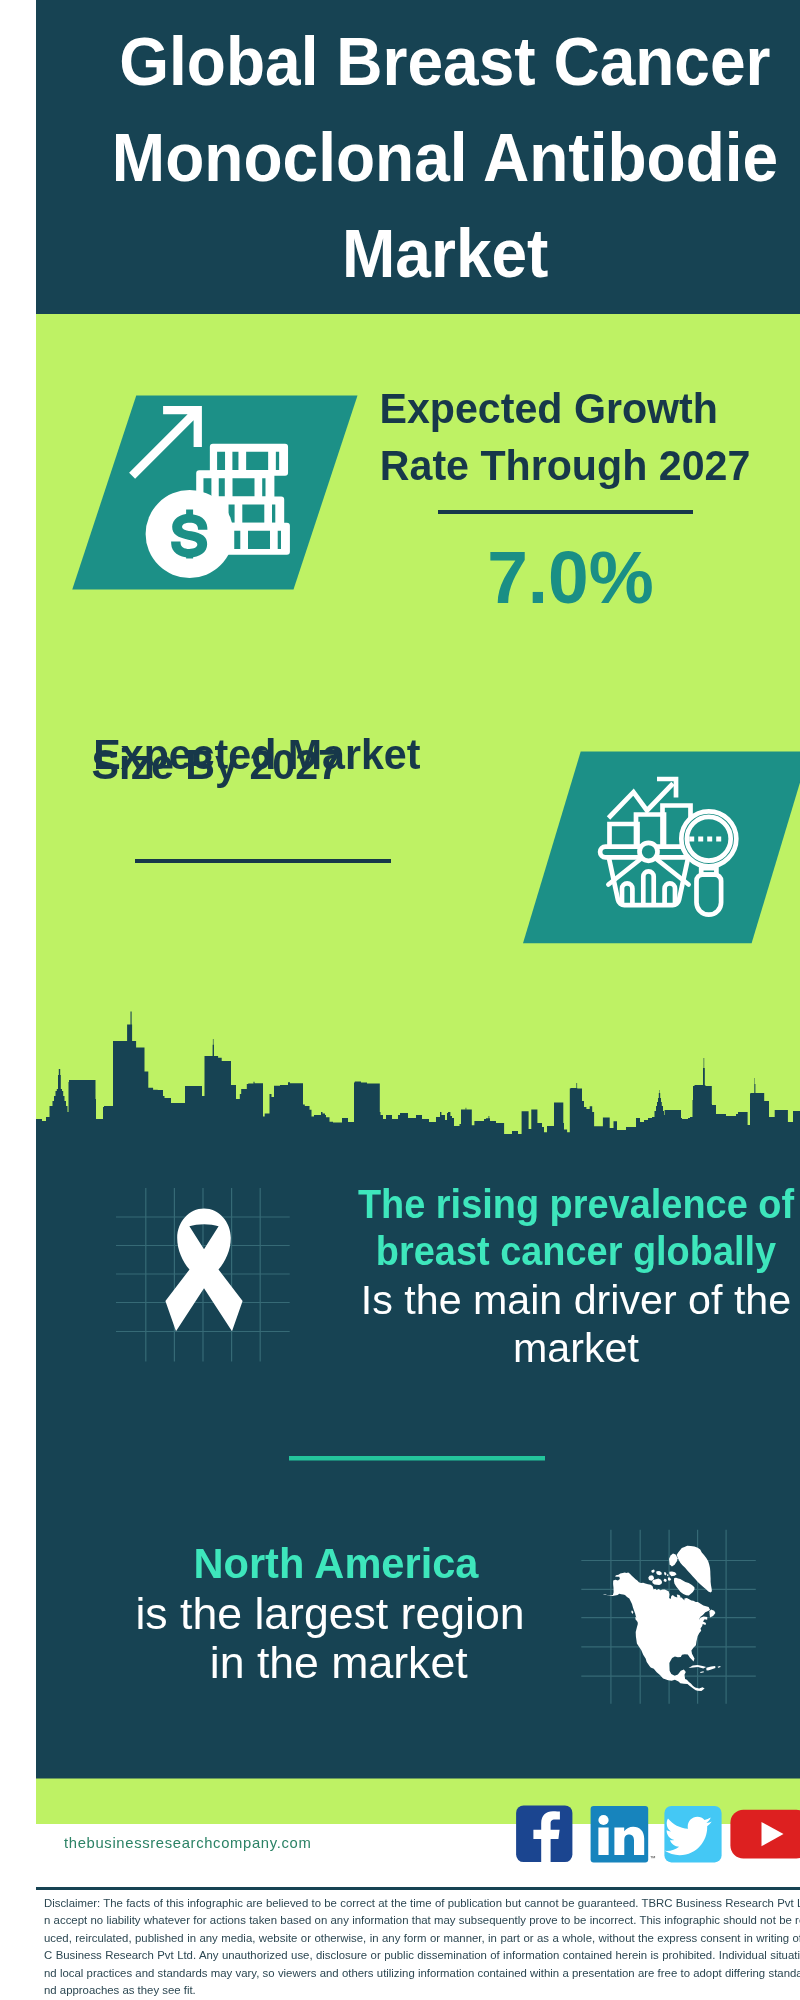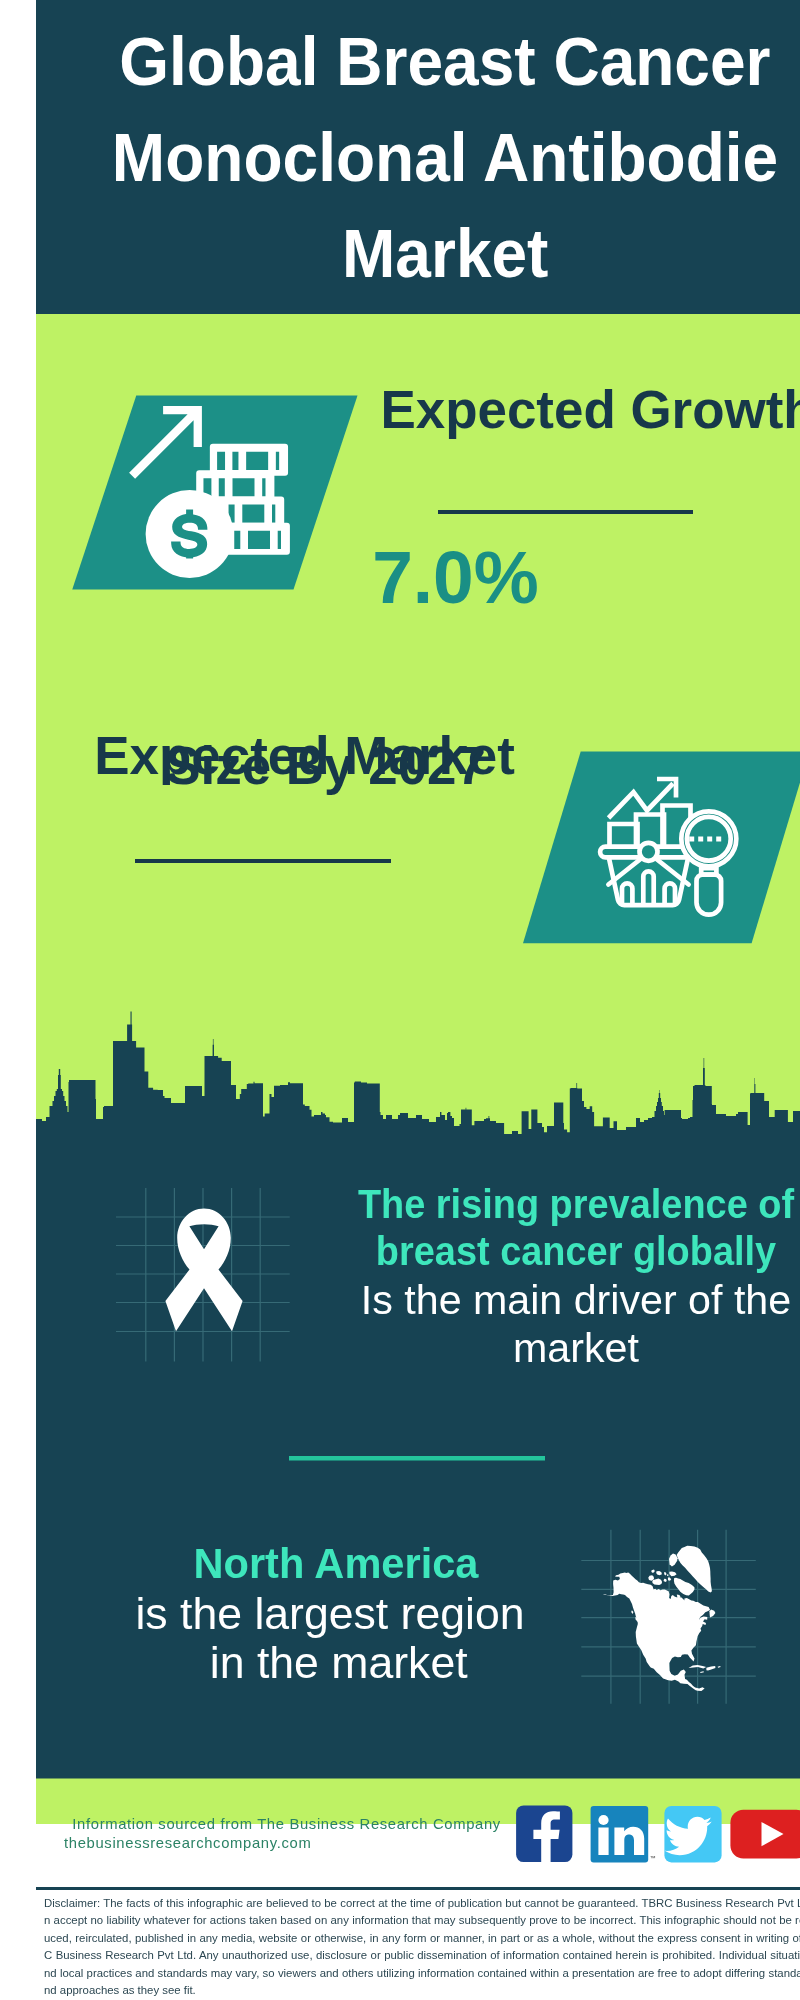--- a/index.html
+++ b/index.html
@@ -7,26 +7,26 @@
        font-family:"Liberation Sans", sans-serif;-webkit-font-smoothing:antialiased;}
   .page{position:relative;width:800px;height:1824px;background:#bef264;margin-left:36px;}
 
   
   .header{position:absolute;left:0;top:0;width:800px;height:314px;background:#174353;}
   .title-line{position:absolute;left:9px;width:800px;text-align:center;color:#fff;
       font-weight:bold;font-size:69px;line-height:69px;white-space:nowrap;}
   .title-line span{display:inline-block;transform:scaleX(0.928);transform-origin:center;}
 
   
-  .stat-line{position:absolute;color:#17384a;font-weight:bold;font-size:54px;
-      line-height:42px;white-space:nowrap;text-align:right;}
+  .stat-line{position:absolute;color:#17384a;font-weight:bold;font-size:42px;
+      line-height:42px;white-space:nowrap;text-align:left;}
   .stat-line span{display:inline-block;transform:scaleX(0.98);transform-origin:center;}
   .stat-rule{position:absolute;height:4px;background:#17384a;}
   .stat-value{position:absolute;color:#1a8f85;font-weight:bold;white-space:nowrap;
-      text-align:left;}
+      text-align:center;}
   .stat-value span{display:inline-block;transform:scaleX(0.975);transform-origin:center;}
   text{font-family:"Liberation Sans", sans-serif;text-anchor:middle;}
   .t-green{fill:#3ee6bc;font-weight:bold;font-size:40px;}
   .t-white{fill:#ffffff;font-weight:normal;font-size:41.2px;}
   .t-green2{fill:#3ee6bc;font-weight:bold;font-size:42px;}
   .t-white2{fill:#ffffff;font-weight:normal;font-size:44.6px;}
   .src-text{position:absolute;color:#2b8265;font-size:14.8px;line-height:20px;
       white-space:nowrap;letter-spacing:0.662px;}
   .discl{position:absolute;color:#2c4752;font-size:11.38px;line-height:17.4px;
       text-align:justify;word-break:break-all;}
@@ -59,20 +59,21 @@
         <rect x="129.4" y="174.0" width="8.4" height="9.5"></rect>
         <path d="M133.6,129.5 c-12.2,0 -21.0,6.7 -21.0,15.9 c0,9.2 6.9,13.2 19.4,15.5
              c8.6,1.6 10.9,3.1 10.9,5.9 c0,3.2 -3.9,5.3 -9.7,5.3 c-6.3,0 -10.1,-2.4 -10.4,-6.6
              l-0.2,-2.5 h-11.3 l0.15,3.0 c0.45,9.9 9.0,16.1 21.8,16.1 c12.8,0 21.5,-6.4 21.5,-15.9
              c0,-9.1 -6.3,-13.1 -19.0,-15.4 c-8.8,-1.6 -11.2,-3.0 -11.2,-5.6 c0,-3.0 3.6,-4.9 9.2,-4.9
              c5.9,0 9.5,2.3 9.8,6.2 l0.2,2.5 h11.3 l-0.15,-3.0 c-0.45,-9.7 -8.7,-15.9 -21.3,-15.9 z"></path>
       </g>
     </g>
   </svg>
   <div class="stat-line" style="left:340px;top:388px;width:399.7px"><span>Expected Growth</span></div>
+  <div class="stat-line" style="left:340px;top:445px;width:399.9px"><span>Rate Through 2027</span></div>
   <div class="stat-rule" style="left:402px;top:510px;width:255.2px"></div>
   <div class="stat-value" style="left:334px;top:539.5px;width:400px;font-size:75px;line-height:75px"><span>7.0%</span></div>
 
   <svg width="300" height="210" viewBox="0 0 300 210" style="position:absolute;left:480px;top:745px">
     <polygon points="64.7,6.6 293.3,6.6 235.6,198.3 7,198.3" fill="#1c9087"></polygon>
     <g fill="none" stroke="#ffffff" stroke-width="4.7" stroke-linecap="butt" stroke-linejoin="miter">
 
       <polyline points="92.5,73 117.5,47.2 131,65.5 157,38.5"></polyline>
       <polyline points="141,34 160,34 160,52.5"></polyline>
 
@@ -166,21 +167,20 @@
            C153.2,203.4 141.2,216.6 141.2,232.9
            C141.2,245.2 146.6,256.3 153.5,264.5
            L129.4,296.0 L140.0,326.2 L168,283.2 L196,326.2 L206.6,296.0 L182.5,264.5
            C189.4,256.3 194.8,245.2 194.8,232.9
            C194.8,216.6 182.8,203.4 168,203.4 Z
            M168,219.2 C173.4,219.2 178.6,220.0 182.6,221.2 L168,244.3 L153.4,221.2
            C157.4,220.0 162.6,219.2 168,219.2 Z"></path>
     </g>
   </svg>
 
-  <div class="src-text" style="left:36.3px;top:1813.9px">Information sourced from The Business Research Company</div>
   <div class="src-text" style="left:28px;top:1833.4px">thebusinessresearchcompany.com</div>
 
   <svg width="320" height="70" viewBox="0 0 320 70" style="position:absolute;left:475px;top:1800px">
 
     <g>
       <rect x="5.1" y="5.4" width="56.3" height="56.7" rx="7.5" fill="#1b4590"></rect>
       <path d="M39.6,62.1 V38.9 h7.8 l1.2,-9.1 h-9.0 v-5.8 c0,-2.6 0.7,-4.4 4.5,-4.4 l4.8,0 v-8.1
                c-0.8,-0.1 -3.7,-0.35 -7.0,-0.35 c-6.9,0 -11.7,4.2 -11.7,12.0 v6.7 h-7.8 v9.1 h7.8 V62.1 z" fill="#ffffff"></path>
     </g>
 

